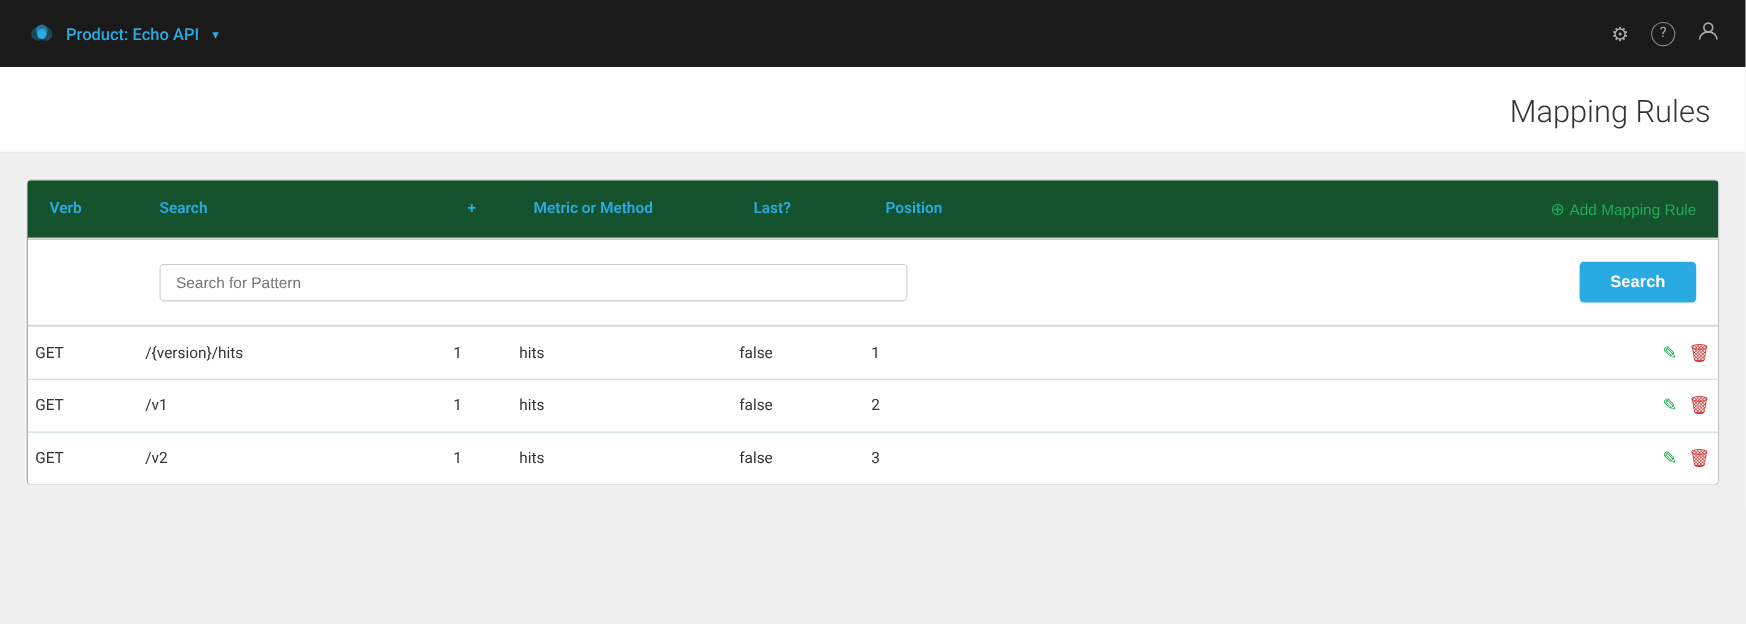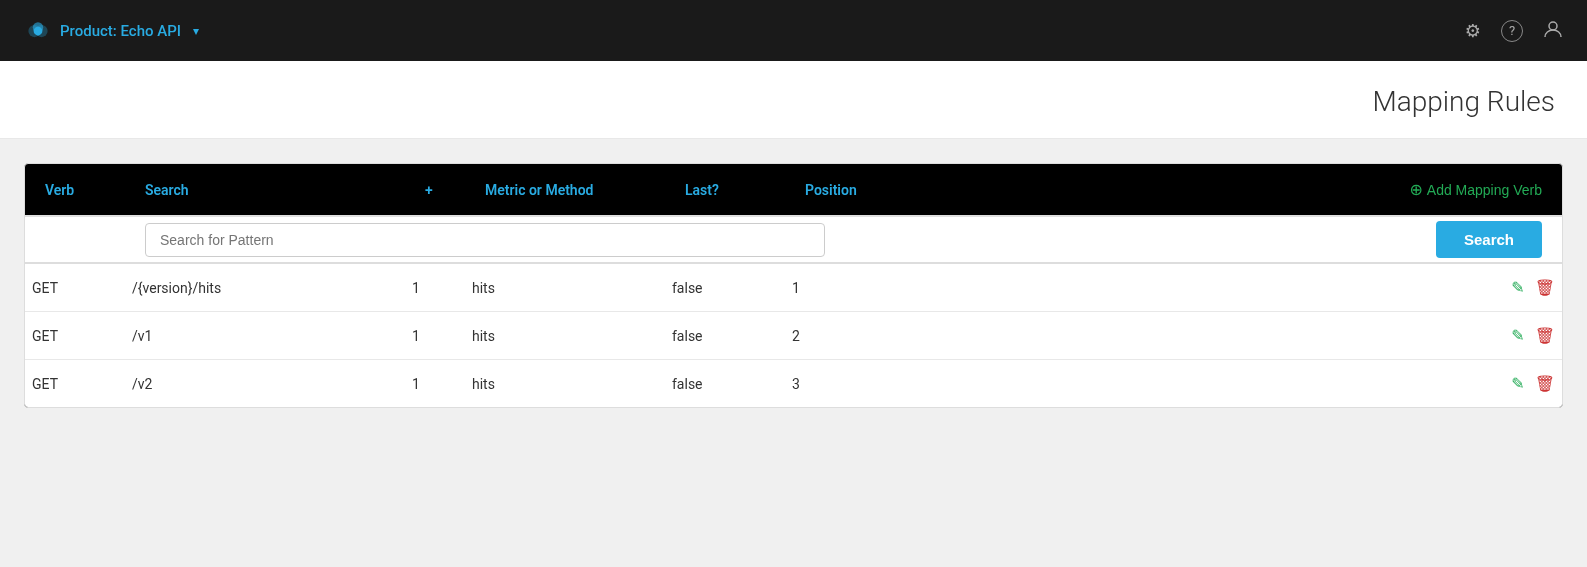--- a/index.html
+++ b/index.html
@@ -58,21 +58,21 @@
     }
 
     
     .main-content {
       padding: 24px 24px;
       background: #f0f0f0;
       min-height: calc(567px - 56px - 76px);
     }
 
     .table-card {
-      background: #000000;
+      background: #14532d;
       border: 1px solid #ddd;
       border-radius: 4px;
       overflow: hidden;
     }
 
     
     .table-header-row {
       display: grid;
       grid-template-columns: 100px 280px 60px 200px 120px 160px 1fr;
       padding: 16px 20px;
@@ -95,21 +95,21 @@
       cursor: pointer;
       background: none;
       border: none;
       padding: 0;
     }
 
     
     .search-row {
       display: grid;
       grid-template-columns: 100px 280px 60px 200px 120px 160px 1fr;
-      padding: 4px 20px;
+      padding: 20px 20px;
       border-bottom: 2px solid #ddd;
       align-items: center;
       background: #fff;
     }
     .search-input-wrapper {
       grid-column: 2 / 7;
       display: flex;
       align-items: center;
     }
     .search-input {
@@ -209,21 +209,21 @@
     <div class="table-header-row">
       <span class="col-header">Verb</span>
       <span class="col-header">Search</span>
       <span class="col-header">+</span>
       <span class="col-header">Metric or Method</span>
       <span class="col-header">Last?</span>
       <span class="col-header">Position</span>
       <div style="display:flex; justify-content:flex-end;">
         <button class="add-rule-btn">
           <span style="font-size:16px; color:#22aa55;">⊕</span>
-          <span>Add Mapping Verb</span>
+          <span>Add Mapping Rule</span>
         </button>
       </div>
     </div>
 
     <div class="search-row">
       <div></div>
       <div class="search-input-wrapper">
         <input type="text" class="search-input" placeholder="Search for Pattern" style="">
       </div>
       <div class="search-btn-wrapper">

